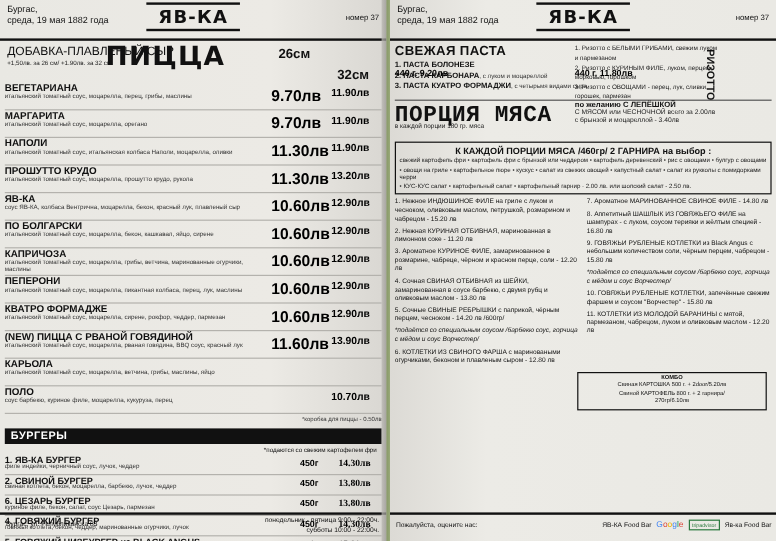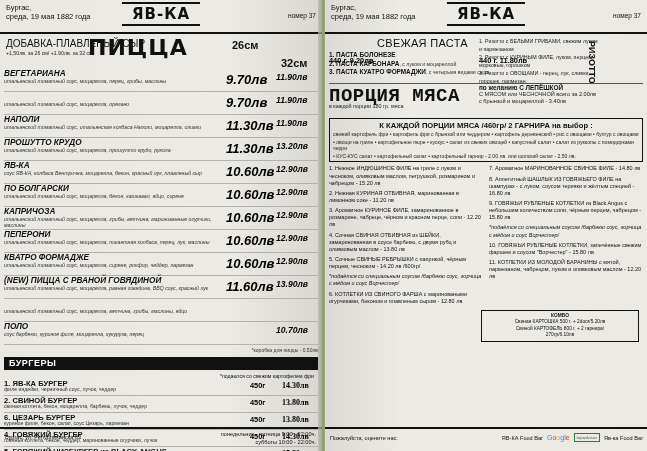--- a/index.html
+++ b/index.html
@@ -17,39 +17,39 @@
   .logo small{font-size:15px;}
   .nm{font-weight:bold;font-size:8px;color:#111;}
   .ds{font-size:5.2px;color:#333;line-height:1.15;}
   
   .pizzaHead{position:relative;height:30px;margin:3px 4px 0 4px;}
   .pizzaHead .big{position:absolute;left:84px;top:-2px;font-size:22px;font-weight:bold;letter-spacing:1px;color:#111;font-family:"DejaVu Sans",sans-serif;}
   .pizzaHead .dob{position:absolute;left:2px;top:1px;font-size:10px;font-weight:normal;color:#111;}
   .pizzaHead .sub{position:absolute;left:2px;top:13px;font-size:5.2px;color:#222;}
   .pizzaHead .c26{position:absolute;left:228px;top:2px;font-size:11px;font-weight:bold;color:#111;}
   .pizzaHead .c32{position:absolute;left:277px;top:20px;font-size:11px;font-weight:bold;color:#111;}
-  .plist{margin:2px 4px 0 4px;font-style:italic;}
+  .plist{margin:2px 4px 0 4px;}
   .prow{position:relative;height:22px;border-bottom:1px solid #b4b2ad;}
   .prow .nm{font-size:8.2px;}
   .prow .ds{position:absolute;top:10px;left:0;width:215px;}
   .prow .p1{position:absolute;left:222px;top:3px;font-size:13px;font-weight:bold;}
   .prow .p2{position:absolute;left:272px;top:3px;font-size:8.6px;font-weight:bold;}
   .note{font-size:5px;color:#333;margin:2px 4px 0 4px;text-align:right;}
   
   .burgBar{margin:4px 4px 0 4px;position:relative;height:13px;background:#111;}
   .burgBar span{color:#fff;font-weight:bold;font-size:9px;position:absolute;left:5px;top:1px;letter-spacing:.5px;}
   .burgNote{position:absolute;right:4px;top:3px;font-size:5.2px;color:#111;}
   .brow{position:relative;height:16px;border-bottom:1px solid #b4b2ad;margin:0 4px;}
   .brow .nm{font-size:7.6px;}
   .brow .ds{position:absolute;top:8px;left:0;width:230px;}
   .brow .g{position:absolute;left:246px;top:2px;font-size:7.4px;font-weight:bold;}
   .brow .p{position:absolute;left:278px;top:2px;font-size:8px;font-weight:bold;font-family:Liberation Serif, serif;}
   
   .pastaHead{position:relative;margin:3px 4px 0 4px;height:44px;}
-  .pastaHead .t1{position:absolute;left:0;top:0;font-size:11px;font-weight:normal;color:#111;letter-spacing:.3px;margin-left:48px;}
+  .pastaHead .t1{position:absolute;left:0;top:0;font-size:11px;font-weight:bold;color:#111;letter-spacing:.3px;}
   .pastaHead .riz{position:absolute;right:46px;top:4px;font-size:9px;font-weight:bold;color:#111;writing-mode:vertical-rl;}
   .pastaHead ul{list-style:none;margin:0;padding:0;position:absolute;left:0;top:14px;}
   .pastaHead li{font-size:6.4px;font-weight:bold;color:#111;line-height:1.35;}
   .pastaHead li i{font-weight:normal;font-style:normal;font-size:5.2px;color:#333;}
   .rizList{position:absolute;left:150px;top:1px;}
   .rizList div{font-size:5.3px;color:#222;line-height:1.5;}
   .pastaPrice{position:absolute;left:0;top:19px;font-size:7.4px;font-weight:bold;}
   .meatHead{position:relative;margin:2px 4px 0 4px;height:30px;border-top:1px solid #555;padding-top:2px;}
   .meatHead .big{position:absolute;left:0;top:1px;font-size:19px;font-weight:bold;letter-spacing:.5px;color:#111;font-family:Liberation Mono, monospace;}
   .meatHead .r1{position:absolute;left:150px;top:0;font-size:6.4px;font-weight:bold;color:#111;}
@@ -103,20 +103,21 @@
     </div>
 
     <div class="plist">
       <div class="prow">
           <div class="nm">ВЕГЕТАРИАНА</div>
           <div class="ds">итальянский томатный соус, моцарелла, перец, грибы, маслины</div>
           <div class="p1">9.70лв</div>
           <div class="p2">11.90лв</div>
         </div>
       <div class="prow">
+          <div class="nm">МАРГАРИТА</div>
           <div class="ds">итальянский томатный соус, моцарелла, орегано</div>
           <div class="p1">9.70лв</div>
           <div class="p2">11.90лв</div>
         </div>
       <div class="prow">
           <div class="nm">НАПОЛИ</div>
           <div class="ds">итальянский томатный соус, итальянская колбаса Наполи, моцарелла, оливки</div>
           <div class="p1">11.30лв</div>
           <div class="p2">11.90лв</div>
         </div>
@@ -156,20 +157,21 @@
           <div class="p1">10.60лв</div>
           <div class="p2">12.90лв</div>
         </div>
       <div class="prow">
           <div class="nm"><span>(NEW)</span> <span>ПИЦЦА С РВАНОЙ ГОВЯДИНОЙ</span></div>
           <div class="ds">итальянский томатный соус, моцарелла, рваная говядина, BBQ соус, красный лук</div>
           <div class="p1">11.60лв</div>
           <div class="p2">13.90лв</div>
         </div>
       <div class="prow">
+          <div class="nm">КАРЬОЛА</div>
           <div class="ds">итальянский томатный соус, моцарелла, ветчина, грибы, маслины, яйцо</div>
           <div class="p1"></div>
           <div class="p2"></div>
         </div>
       <div class="prow">
           <div class="nm">ПОЛО</div>
           <div class="ds">соус барбекю, куриное филе, моцарелла, кукуруза, перец</div>
           <div class="p1"></div>
           <div class="p2">10.70лв</div>
         </div>

